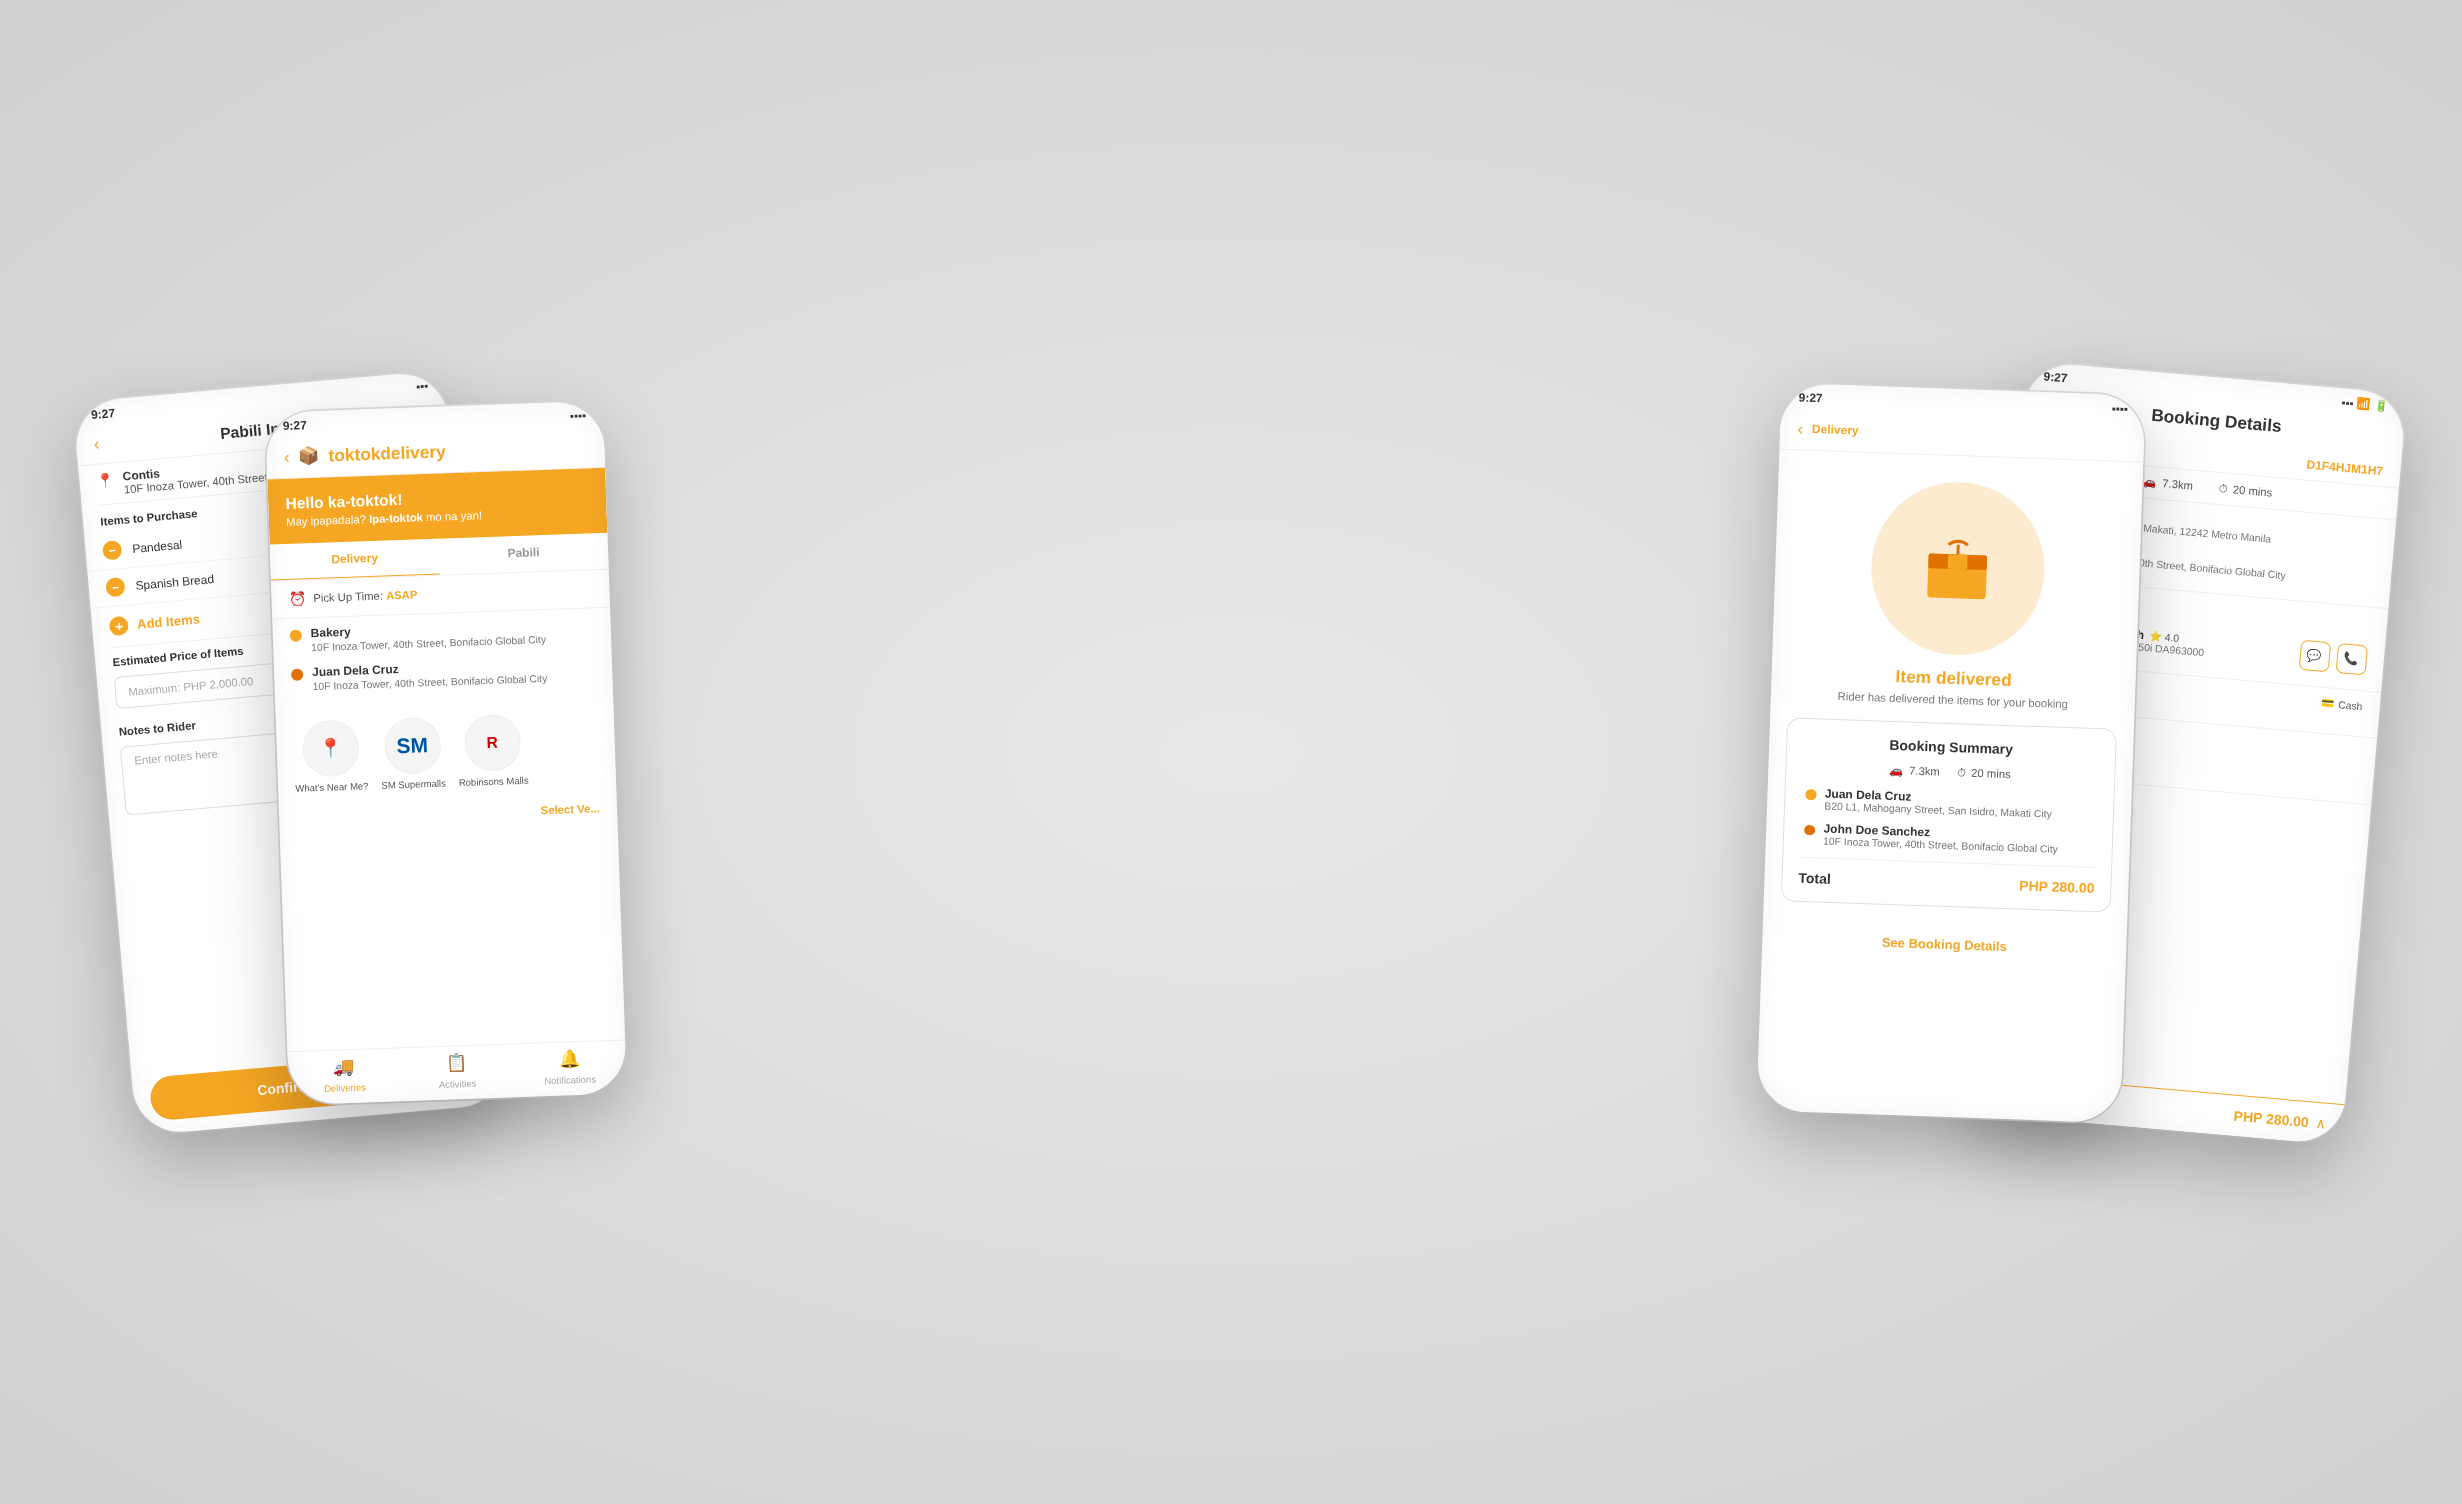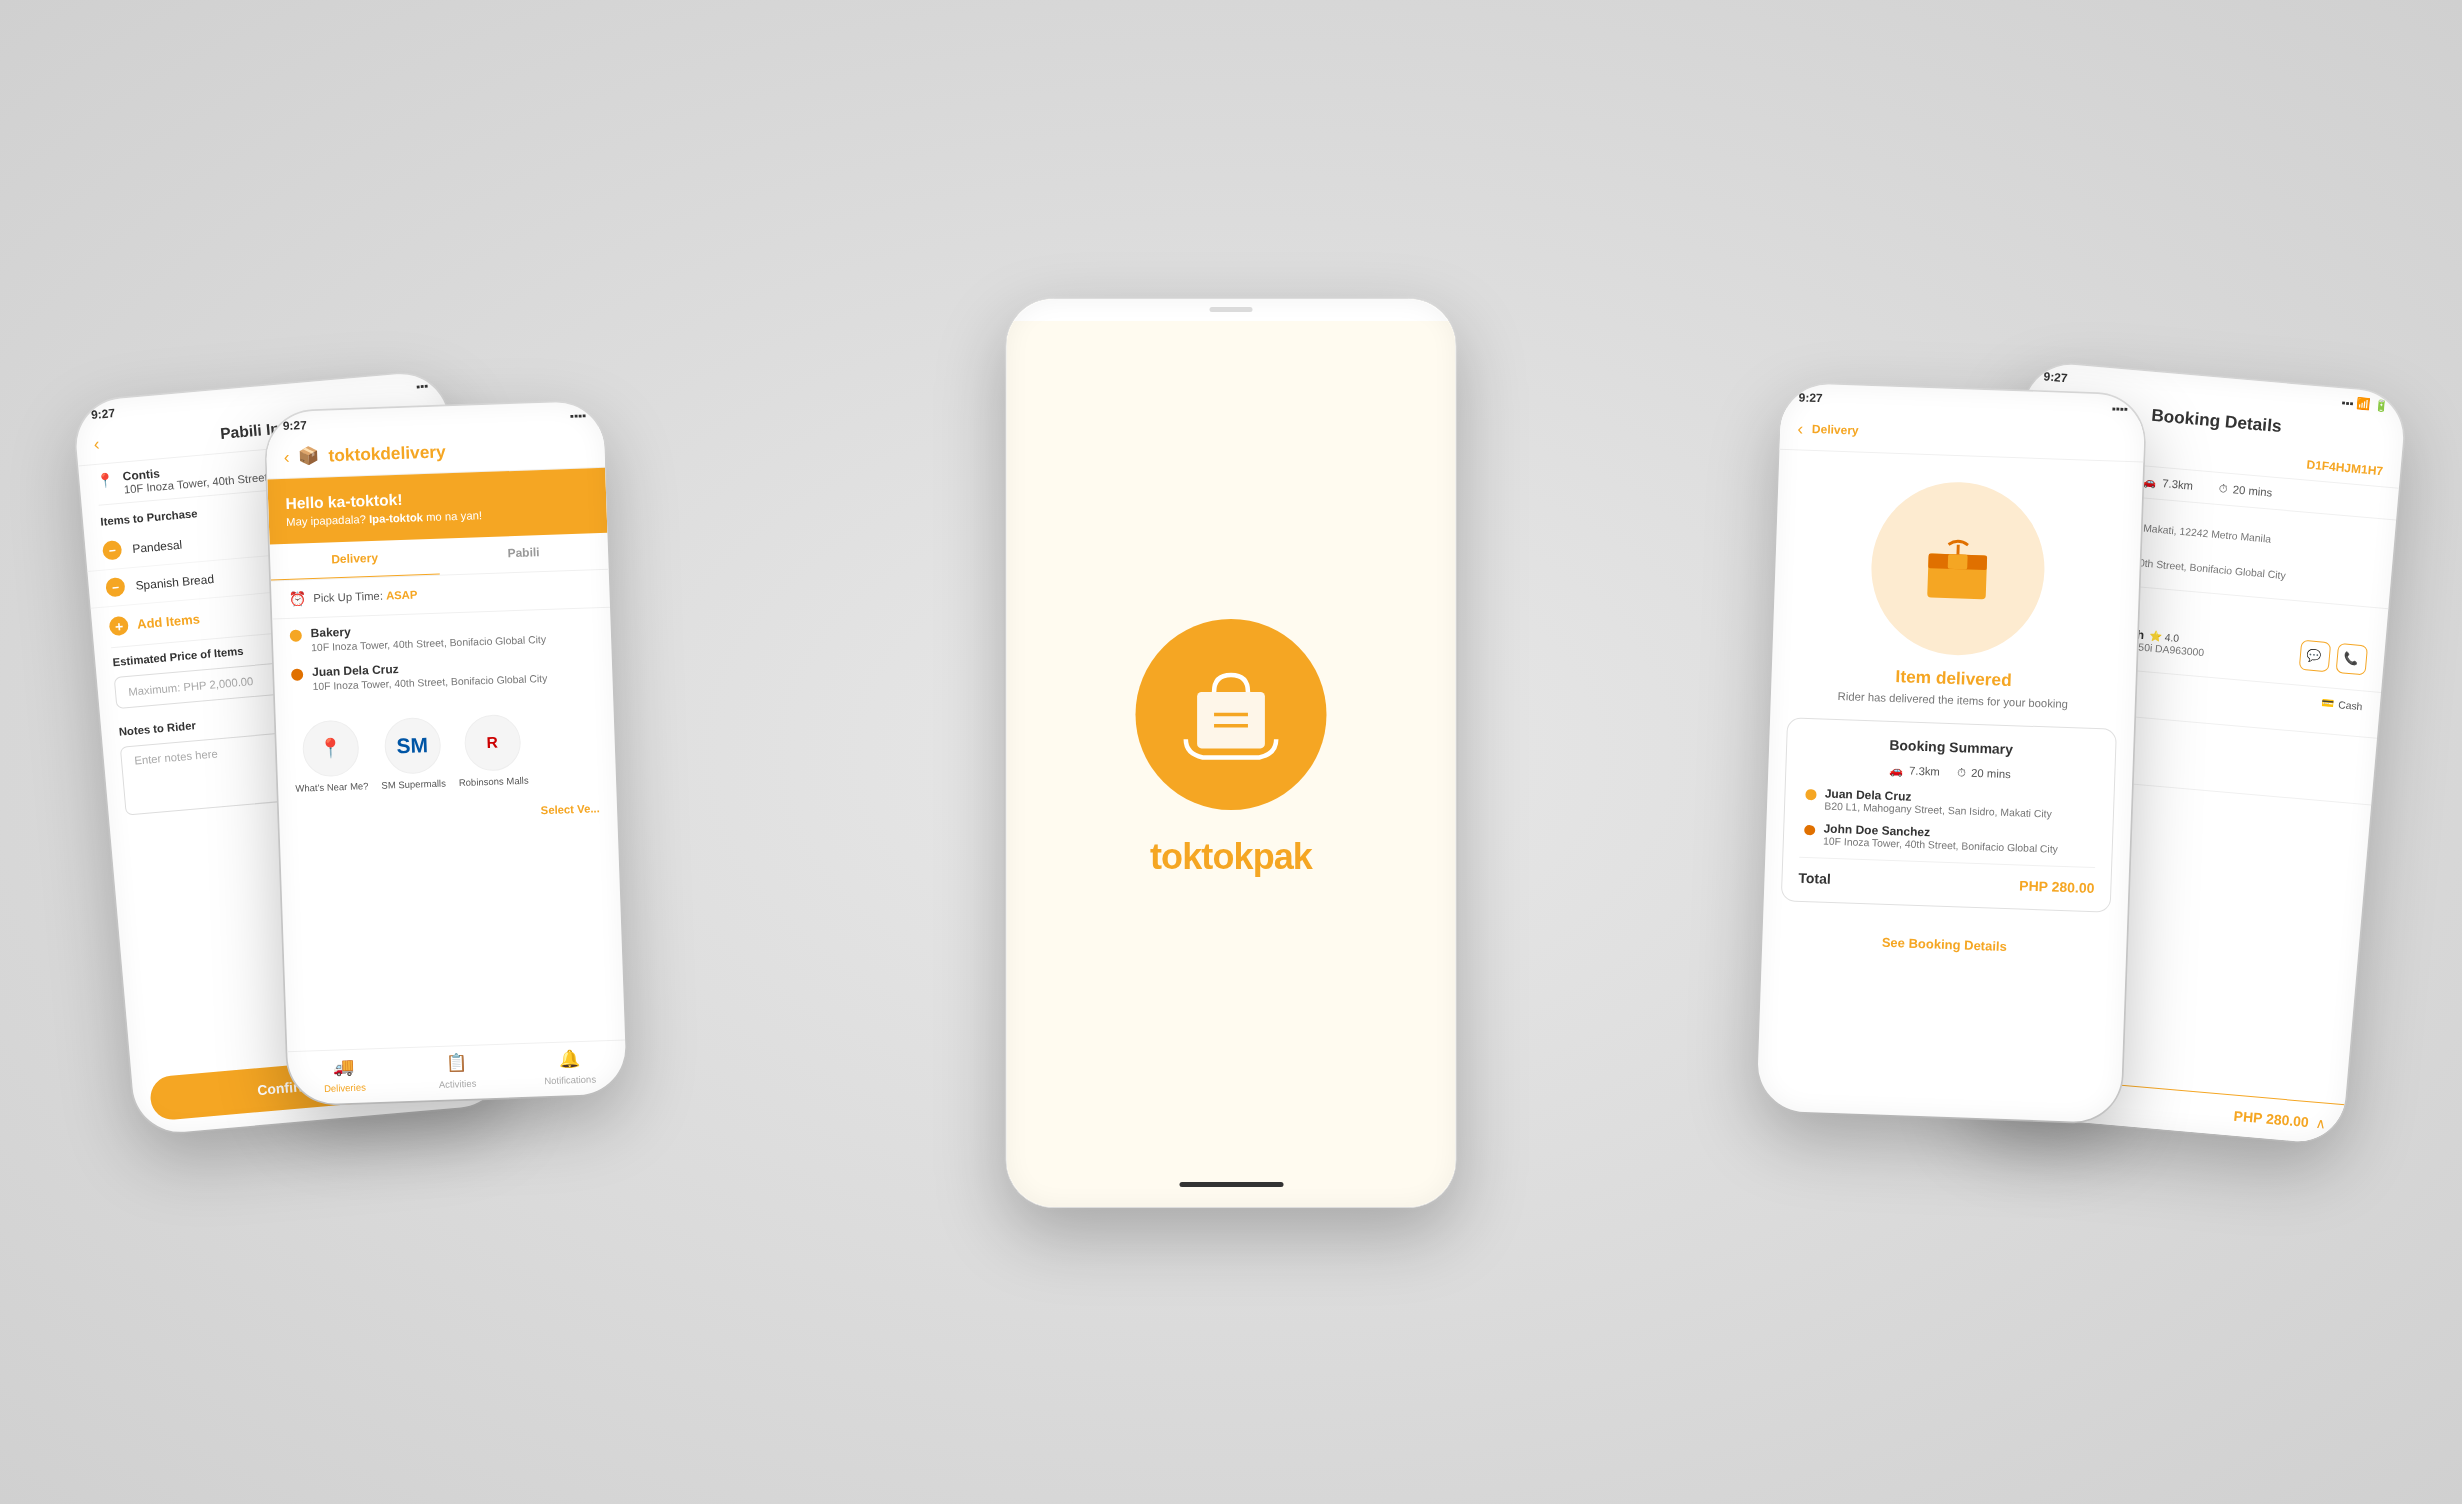--- a/index.html
+++ b/index.html
@@ -784,51 +784,20 @@
           <span class="nav-label">Activities</span>
         </div>
         <div class="nav-item">
           <span class="nav-icon">🔔</span>
           <span class="nav-label">Notifications</span>
         </div>
       </div>
     </div>
   </div>
 
-  <div class="phone phone-center">
-    <div class="screen" style="background:#fffbf0;">
-
-      <div class="center-phone-notch-area">
-        <div class="top-speaker"></div>
-      </div>
-
-      <div class="center-content">
-        <div class="logo-icon-container">
-
-          <svg viewBox="0 0 100 100" fill="none" xmlns="http://www.w3.org/2000/svg">
-
-            <rect x="20" y="30" width="60" height="50" rx="4" fill="white" opacity="0.9"></rect>
-            <path d="M35 30 Q35 15 50 15 Q65 15 65 30" stroke="white" stroke-width="4" fill="none"></path>
-
-            <path d="M10 72 Q10 85 25 88 L75 88 Q90 85 90 72" stroke="white" stroke-width="4" fill="none"></path>
-
-            <line x1="35" y1="50" x2="65" y2="50" stroke="#F5A623" stroke-width="3"></line>
-            <line x1="35" y1="60" x2="65" y2="60" stroke="#F5A623" stroke-width="3"></line>
-          </svg>
-        </div>
-        <div class="logo-text">
-          toktokpak
-        </div>
-      </div>
-
-      <div style="padding-bottom: 13px; text-align:center;">
-        <div class="home-indicator"></div>
-      </div>
-    </div>
-  </div>
 
   <div class="phone phone-right1">
     <div class="screen">
 
       <div class="status-bar">
         <span class="time">9:27</span>
         <div class="status-icons">
           <span>▪▪▪▪</span>
         </div>
       </div>

